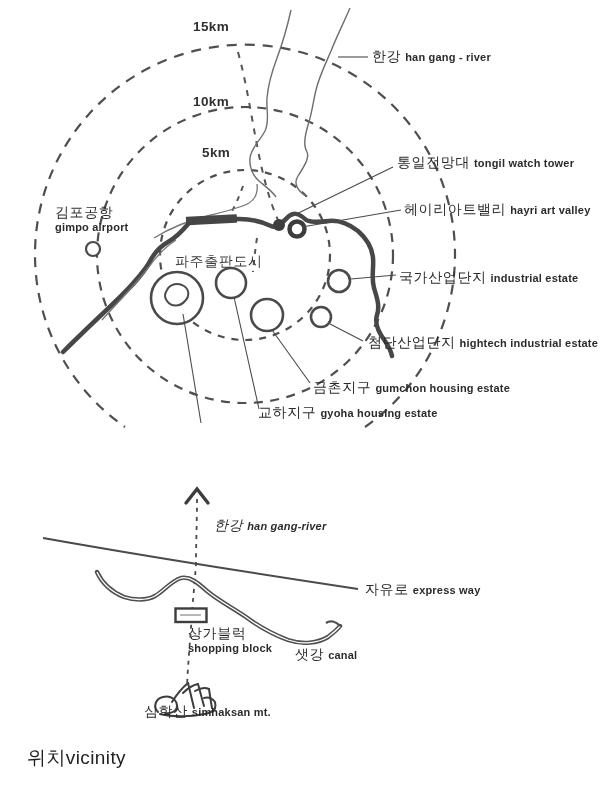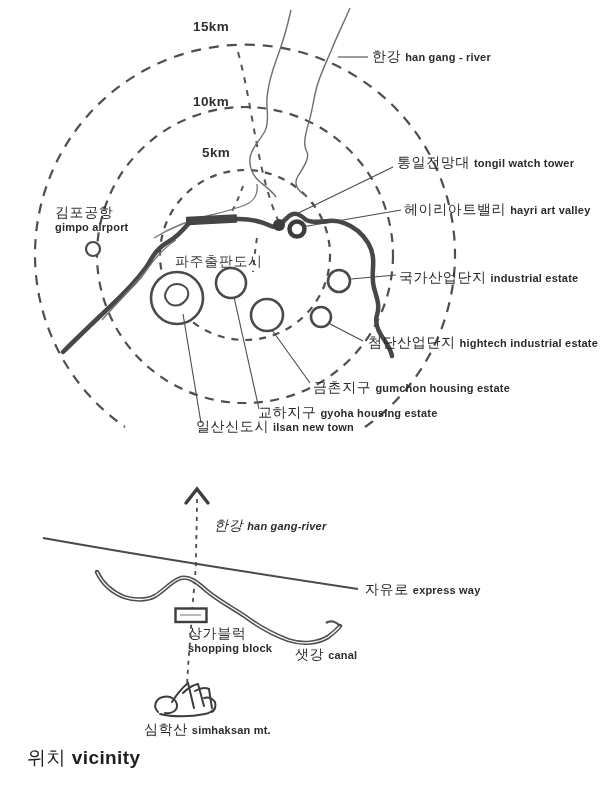--- a/index.html
+++ b/index.html
@@ -20,21 +20,21 @@
   .km{
     position:absolute;font-size:13.5px;font-weight:700;color:#303030;
     letter-spacing:.4px;white-space:nowrap;
   }
   .two-line div{line-height:14px;}
   .paju{letter-spacing:1.5px;font-size:11.5px;color:#3c3c3c;margin-top:24px;}
   .title{
     position:absolute;left:27px;top:745px;font-size:19px;color:#1f1f1f;
     letter-spacing:.4px;white-space:nowrap;
   }
-  .title .en{margin-left:6px;font-weight:700;}
+  .title .en{font-weight:400;}
 </style>
 </head>
 <body>
 
 <div class="canvas">
 
   <svg width="600" height="806" viewBox="0 0 600 806">
 
     <g fill="none" stroke="#4f4f4f" stroke-width="2.2">
       <path d="M 365 427 A 210 210 0 1 0 125 427" stroke-dasharray="10 8"></path>
@@ -129,23 +129,20 @@
   </div>
   <div class="lbl" style="left:368px;top:334px;">
     <span class="ko">첨단산업단지</span><span class="en">hightech industrial estate</span>
   </div>
   <div class="lbl" style="left:313px;top:379px;">
     <span class="ko">금촌지구</span><span class="en">gumchon housing estate</span>
   </div>
   <div class="lbl" style="left:258px;top:404px;">
     <span class="ko">교하지구</span><span class="en">gyoha housing estate</span>
   </div>
-  <div class="lbl" style="left:196px;top:418px;">
-    <span class="ko">일산신도시</span><span class="en">ilsan new town</span>
-  </div>
   <div class="lbl two-line" style="left:55px;top:205px;">
     <div><span class="ko">김포공항</span></div>
     <div><span class="en first">gimpo airport</span></div>
   </div>
   <div class="lbl paju" style="left:175px;top:229px;">
     <span class="ko">파주출판도시</span>
   </div>
 
   <div class="lbl" style="left:214px;top:517px;font-style:italic;">
     <span class="ko">한강</span><span class="en">han gang-river</span>
@@ -153,21 +150,21 @@
   <div class="lbl" style="left:365px;top:581px;">
     <span class="ko">자유로</span><span class="en">express way</span>
   </div>
   <div class="lbl two-line" style="left:188px;top:626px;">
     <div><span class="ko">상가블럭</span></div>
     <div><span class="en first">shopping block</span></div>
   </div>
   <div class="lbl" style="left:295px;top:646px;">
     <span class="ko">샛강</span><span class="en">canal</span>
   </div>
-  <div class="lbl" style="left:144px;top:721px;text-align:center;">
+  <div class="lbl" style="left:144px;top:703px;text-align:center;">
     <span class="ko">심학산</span><span class="en">simhaksan mt.</span>
   </div>
 
   <div class="title">
     <span class="ko">위치</span><span class="en">vicinity</span>
   </div>
 
 </div>
 
 </body></html>

